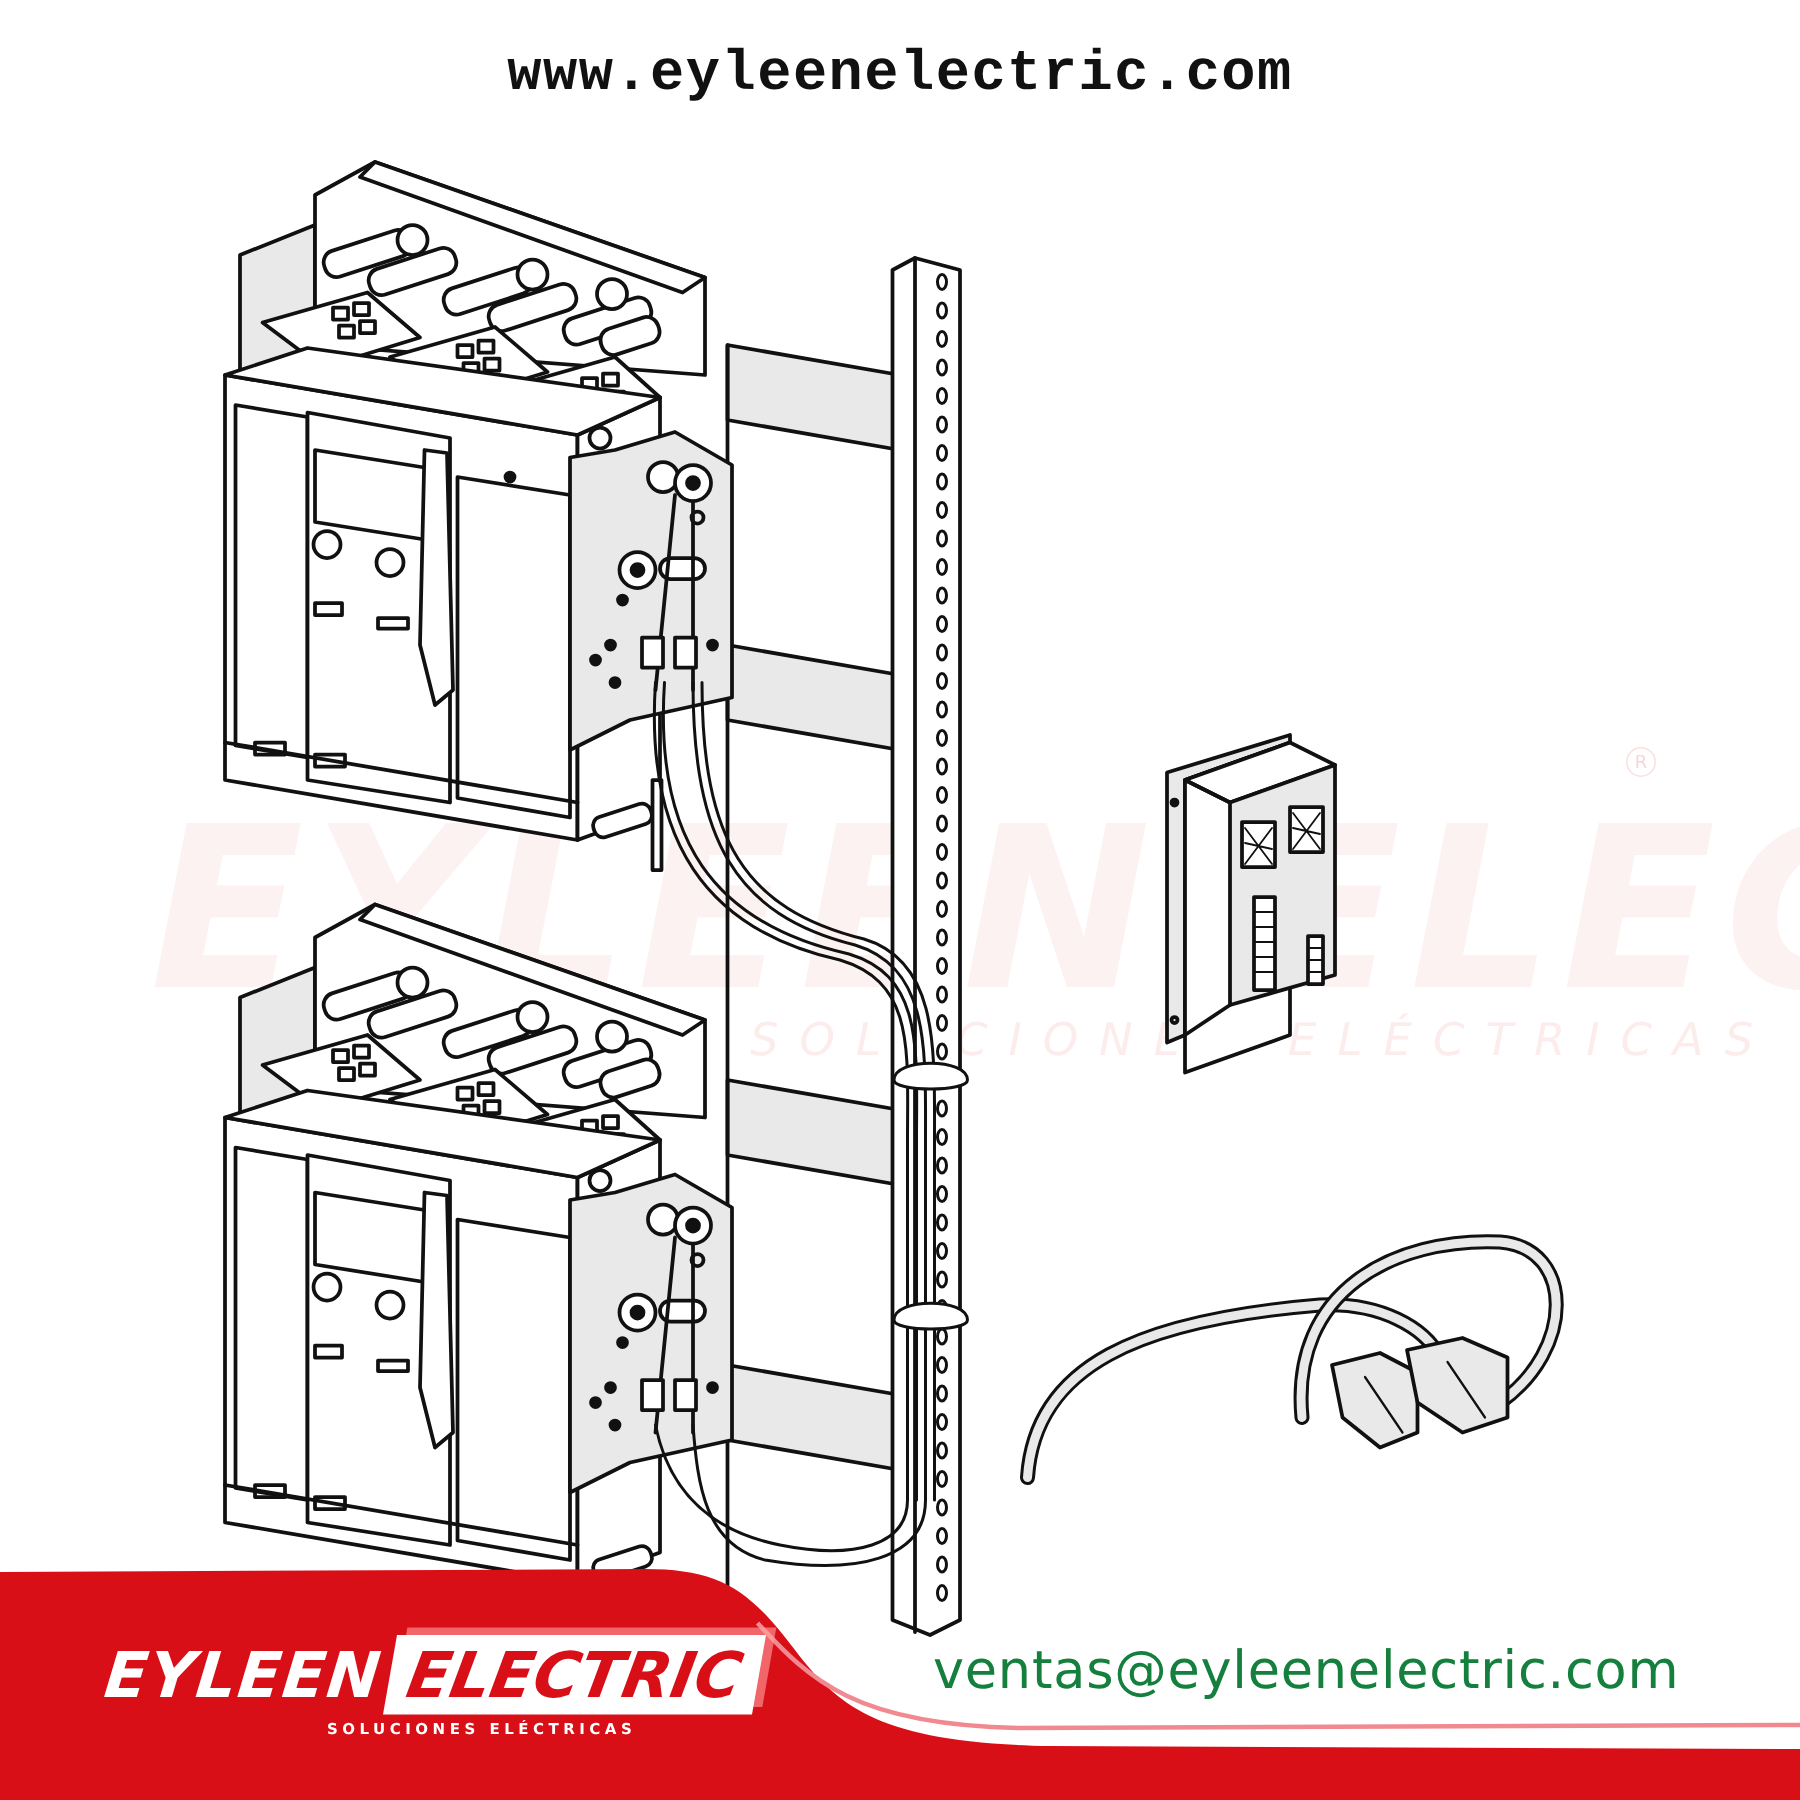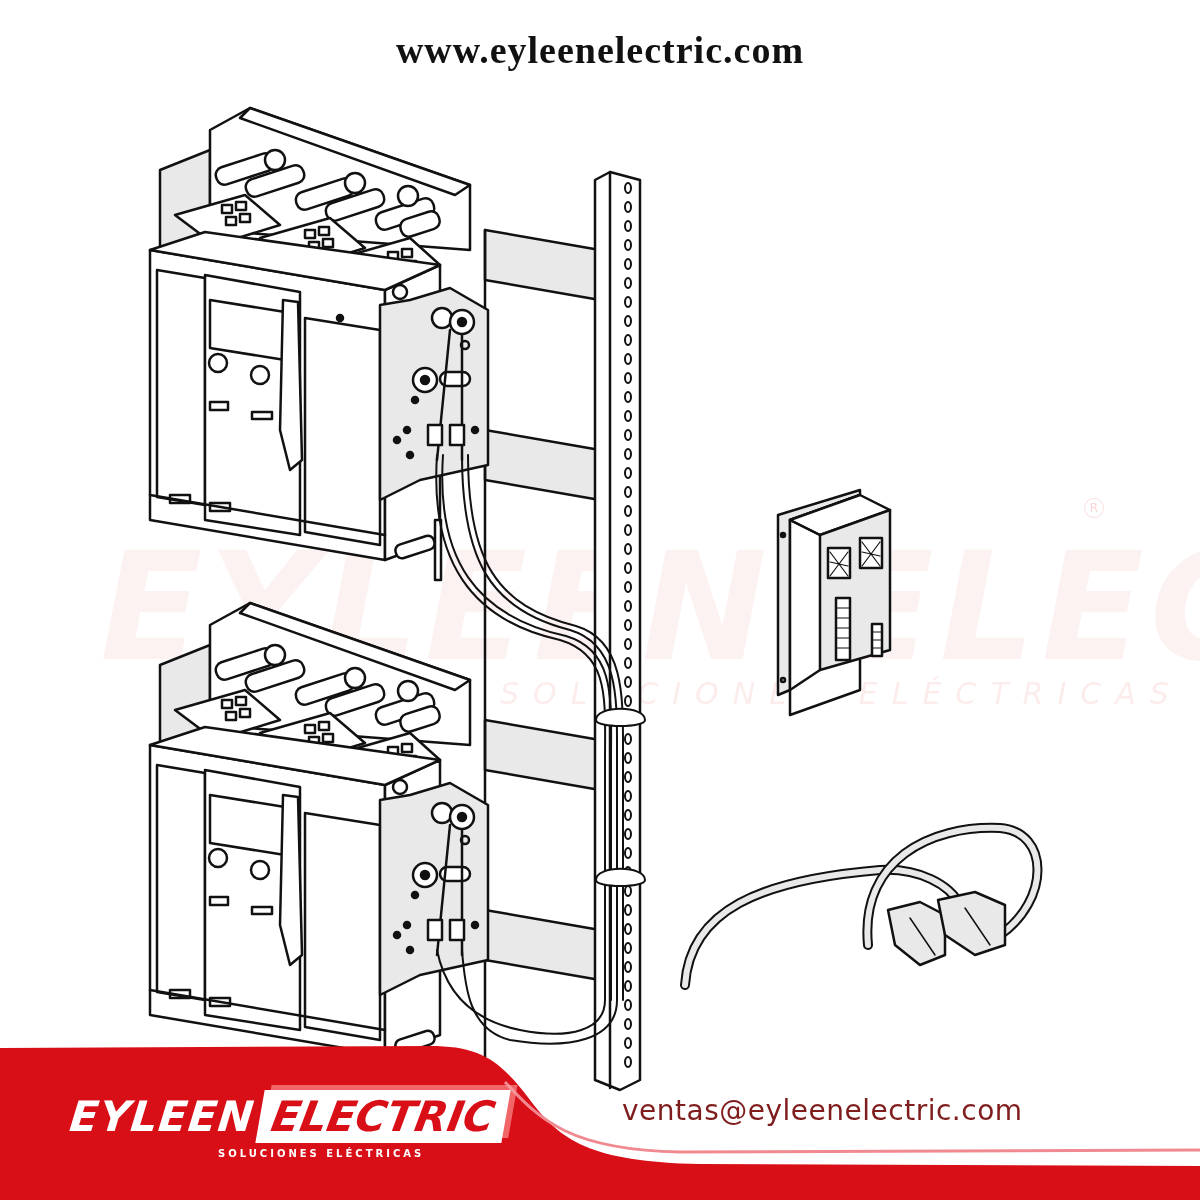--- a/index.html
+++ b/index.html
@@ -1,36 +1,36 @@
 <!DOCTYPE html>
 <html><head>
 <meta charset="utf-8">
 <style>
   html, body { margin:0; padding:0; }
   body { width:1200px; height:1200px; background:#ffffff; position:relative; overflow:hidden;
          font-family:"DejaVu Sans", sans-serif; }
   .abs { position:absolute; }
   #site-url { left:0; width:1200px; top:28px; text-align:center; font-size:38px; letter-spacing:1px;
-              color:#111; font-family:Liberation Serif, serif; font-weight:600; }
+              color:#111; font-family:Liberation Mono, monospace; font-weight:600; }
   #wm-text { left:100px; top:520px; font-size:150px; font-weight:bold; font-style:italic; color:rgba(224,40,40,0.06);
              letter-spacing:6px; font-family:"DejaVu Sans", sans-serif; white-space:nowrap; }
   #wm-sub { left:500px; top:676px; font-size:30px; font-style:italic; letter-spacing:14px; color:rgba(224,40,40,0.09);
             font-family:"DejaVu Sans", sans-serif; white-space:nowrap; }
   #wm-reg { left:1084px; top:498px; width:18px; height:18px; border:1.5px solid rgba(224,40,40,0.15);
             border-radius:50%; font-size:12px; color:rgba(224,40,40,0.2); text-align:center; line-height:18px; }
   #illustration { left:0; top:90px; width:1200px; height:1010px; }
   #footer-shape { left:0; top:1040px; width:1200px; height:160px; }
   #logo { left:70px; top:1090px; }
   #logo-eyleen { font-size:42px; font-weight:bold; font-style:italic; color:#fff; letter-spacing:1px;
                  font-family:"DejaVu Sans", sans-serif; display:inline-block; transform:skewX(-6deg); }
   #logo-electric-box { display:inline-block; background:#fff; padding:2px 12px; margin-left:6px; transform:skewX(-10deg);
                        box-shadow:6px -5px 0 rgba(255,160,160,0.6); }
   #logo-electric { font-size:42px; font-weight:bold; font-style:italic; color:#d90f18; font-family:"DejaVu Sans", sans-serif; }
   #logo-tagline { left:218px; top:1148px; font-size:10px; font-weight:bold; letter-spacing:3px; color:#fff; }
-  #email { left:622px; top:1094px; font-size:28px; color:#7f1d1d; letter-spacing:0.5px; font-family:"DejaVu Sans", sans-serif; }
+  #email { left:622px; top:1094px; font-size:35px; color:#15803d; letter-spacing:0.5px; font-family:"DejaVu Sans", sans-serif; }
 </style>
 </head>
 <body>
 
 <div id="site-url" class="abs">www.eyleenelectric.com</div>
 
 <div id="wm-text" class="abs">EYLEEN ELECTRIC</div>
 <div id="wm-sub" class="abs">SOLUCIONES ELÉCTRICAS</div>
 <div id="wm-reg" class="abs">R</div>
 

